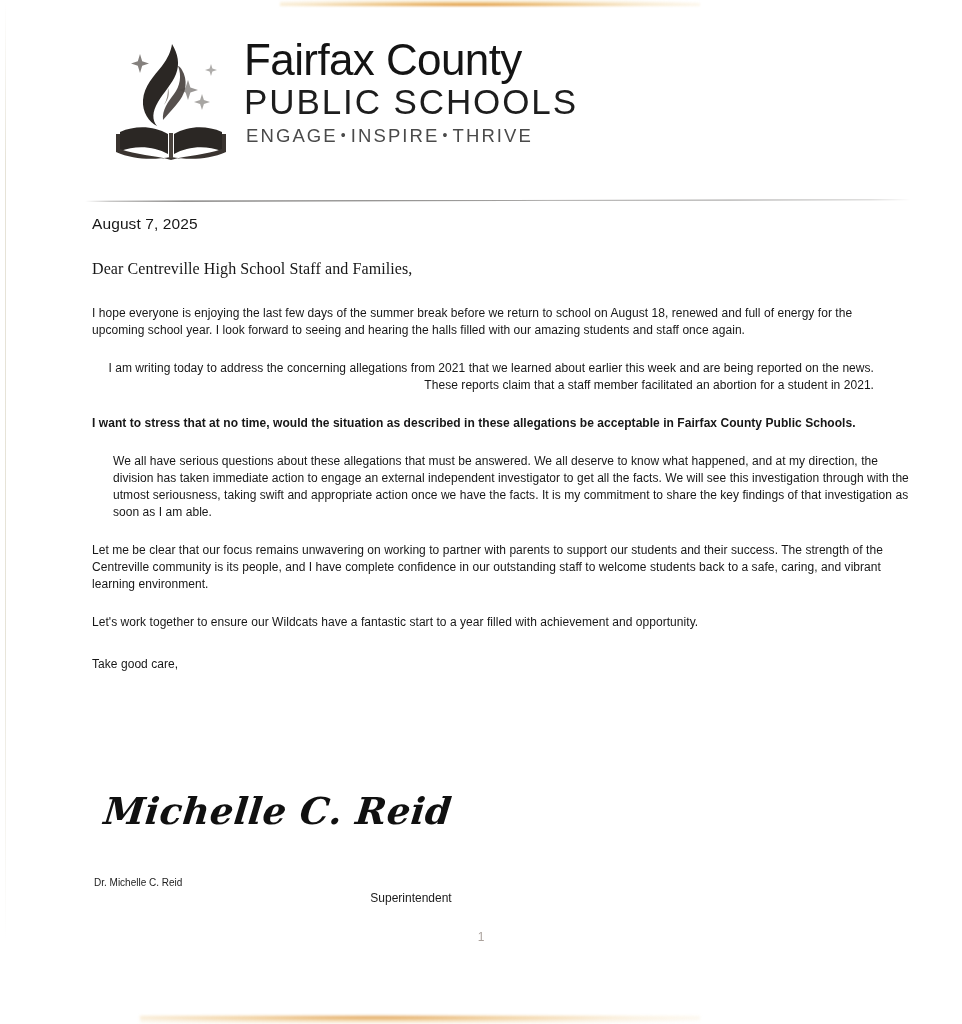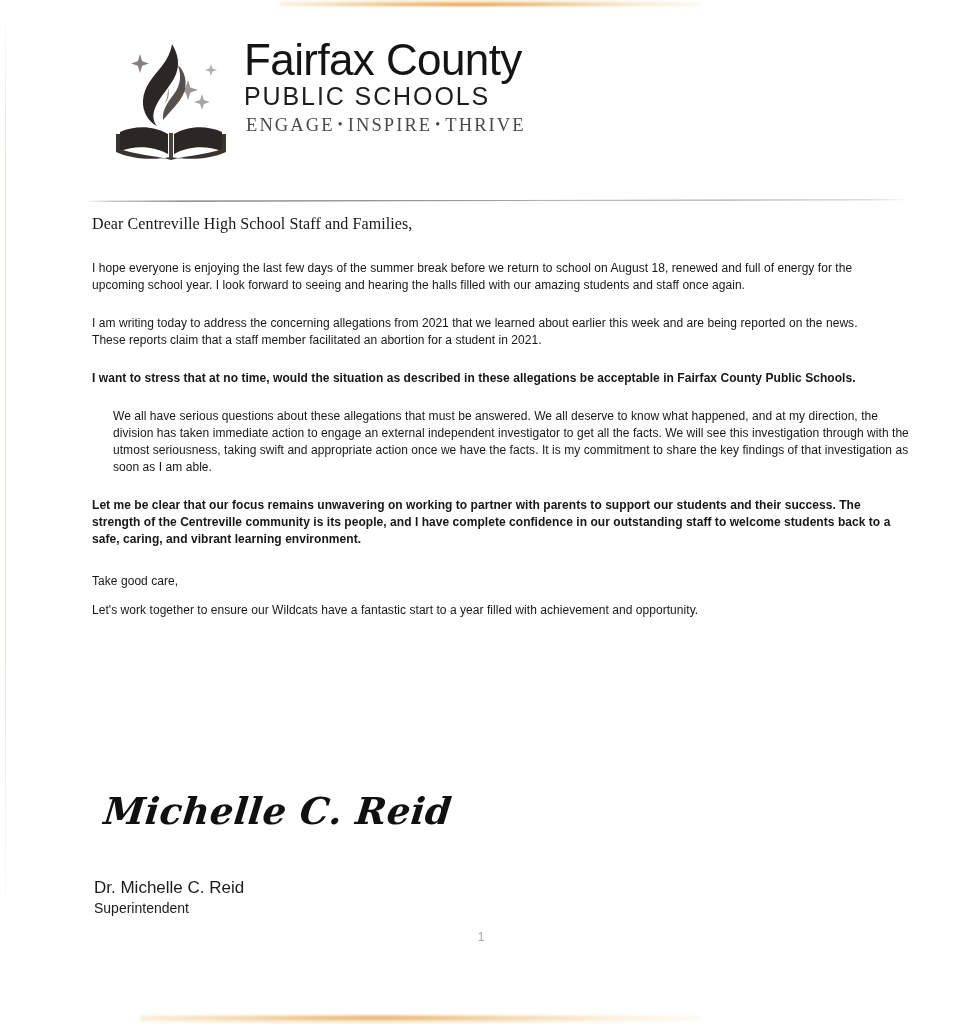--- a/index.html
+++ b/index.html
@@ -81,36 +81,35 @@
     padding-top: 4px;
   }
   .wordmark-line1 {
     font-size: 44px;
     letter-spacing: -0.6px;
     color: #141414;
     line-height: 0.98;
     white-space: nowrap;
   }
   .wordmark-line2 {
-    font-size: 25px;
+    font-size: 35px;
     letter-spacing: 1.9px;
     color: #1d1d1d;
     line-height: 1.12;
     white-space: nowrap;
     margin-top: 1px;
   }
   .wordmark-tagline {
     font-size: 18.5px;
     letter-spacing: 2.1px;
     color: #4a4a4a;
     line-height: 1.1;
     white-space: nowrap;
     margin-top: 5px;
     margin-left: 2px;
-    font-family: Liberation Serif, serif;
   }
   .tagline-dot {
     font-size: 14px;
     vertical-align: 2px;
     padding: 0 3px;
   }
 
   
   .divider {
     position: absolute;
@@ -162,24 +161,24 @@
     font-weight: bold;
     width: 795px;
   }
   .para-closing {
     margin-top: 25px;
     margin-bottom: 0;
   }
 
   
   .p1 { width: 790px; }
-  .p2 { width: 782px; }
+  .p2 { width: 782px; text-align: right; }
   .p3 { width: 790px; }
   .p4 { width: 800px; margin-left: 21px; }
-  .p5 { width: 802px; font-weight: bold; }
+  .p5 { width: 802px; }
   .p6 { width: 805px; }
 
   
   .signature-block {
     position: absolute;
     top: 792px;
     left: 104px;
   }
   .signature-script {
     font-family: "DejaVu Serif", serif;
@@ -188,29 +187,30 @@
     font-size: 37px;
     color: #101010;
     letter-spacing: 0.4px;
     transform: skewX(-6deg);
     line-height: 1.05;
     white-space: nowrap;
   }
   .signature-name {
     margin-top: 45px;
     margin-left: -10px;
-    font-size: 17px;
+    font-size: 10px;
     line-height: 1.38;
     color: #1b1b1b;
   }
   .signature-title {
     margin-left: -10px;
-    font-size: 14px;
+    font-size: 12px;
     line-height: 1.38;
     color: #1b1b1b;
+    text-align: right;
   }
 
   
   .page-number {
     position: absolute;
     top: 930px;
     left: 0;
     width: 962px;
     text-align: center;
     font-size: 12px;
@@ -282,36 +282,37 @@
         <span>ENGAGE</span><span class="tagline-dot">•</span><span>INSPIRE</span><span class="tagline-dot">•</span><span>THRIVE</span>
       </div>
     </div>
 
   </div>
 
   <div class="divider"></div>
 
   <div class="letter">
 
+    <div class="letter-date">August 7, 2025</div>
 
     <div class="letter-salutation">Dear Centreville High School Staff and Families,</div>
 
     <p class="para p1">I hope everyone is enjoying the last few days of the summer break before we return to school on August 18, renewed and full of energy for the upcoming school year. I look forward to seeing and hearing the halls filled with our amazing students and staff once again.</p>
 
     <p class="para p2">I am writing today to address the concerning allegations from 2021 that we learned about earlier this week and are being reported on the news. These reports claim that a staff member facilitated an abortion for a student in 2021.</p>
 
     <p class="para para-strong p3">I want to stress that at no time, would the situation as described in these allegations be acceptable in Fairfax County Public Schools.</p>
 
     <p class="para p4">We all have serious questions about these allegations that must be answered. We all deserve to know what happened, and at my direction, the division has taken immediate action to engage an external independent investigator to get all the facts. We will see this investigation through with the utmost seriousness, taking swift and appropriate action once we have the facts. It is my commitment to share the key findings of that investigation as soon as I am able.</p>
 
     <p class="para p5">Let me be clear that our focus remains unwavering on working to partner with parents to support our students and their success. The strength of the Centreville community is its people, and I have complete confidence in our outstanding staff to welcome students back to a safe, caring, and vibrant learning environment.</p>
 
+    <p class="para p6">Let's work together to ensure our Wildcats have a fantastic start to a year filled with achievement and opportunity.</p>
+
     <p class="para para-closing">Take good care,</p>
-
-    <p class="para p6">Let's work together to ensure our Wildcats have a fantastic start to a year filled with achievement and opportunity.</p>
 
   </div>
 
   <div class="signature-block">
     <div class="signature-script">Michelle C. Reid</div>
     <div class="signature-name">Dr. Michelle C. Reid</div>
     <div class="signature-title">Superintendent</div>
   </div>
 
   <div class="page-number">1</div>

